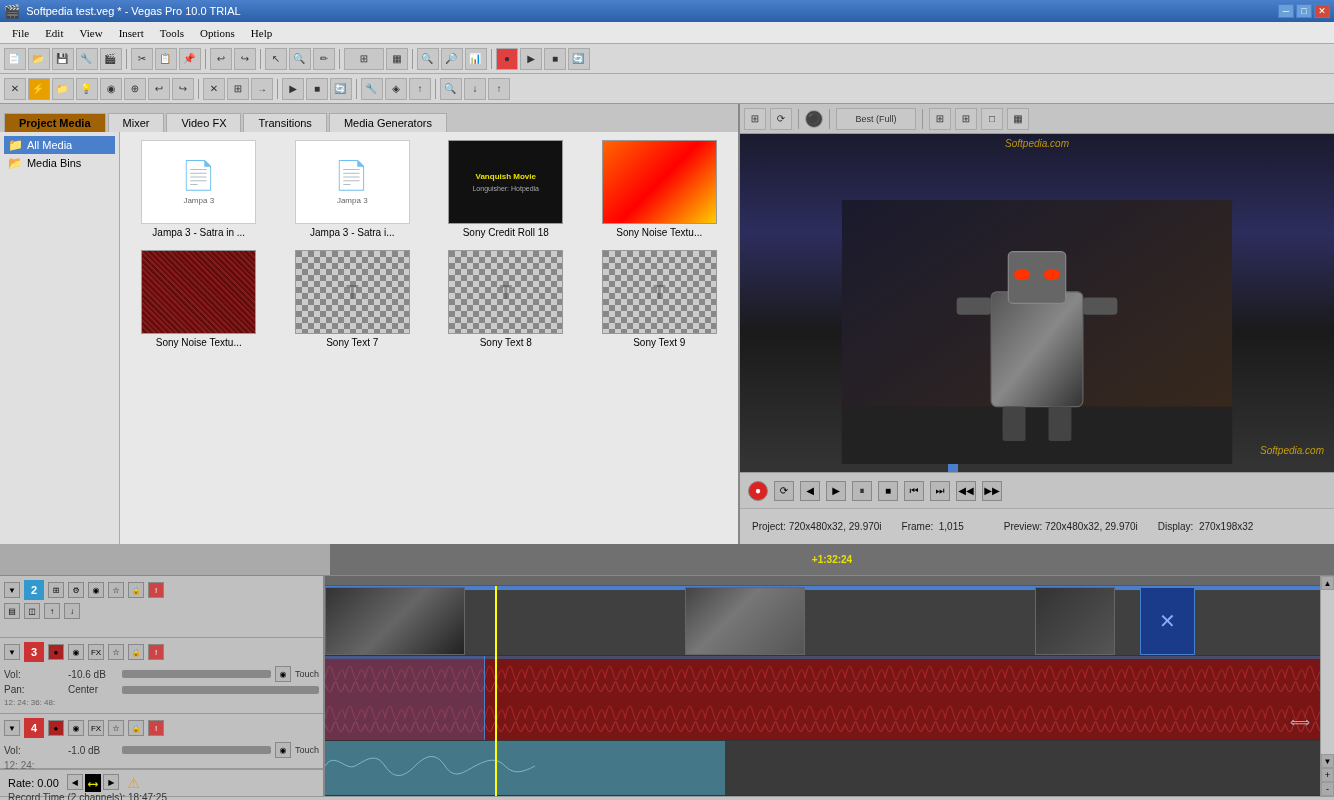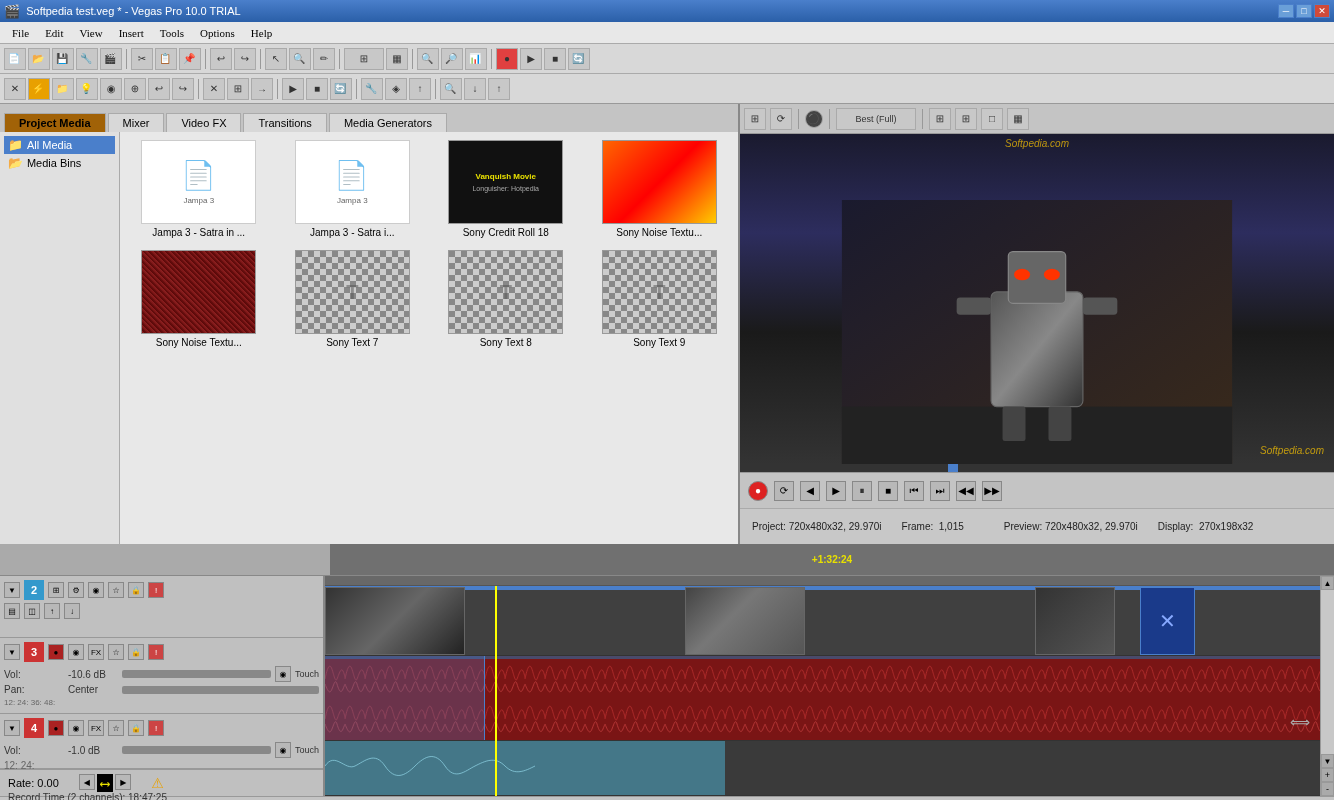--- a/index.html
+++ b/index.html
@@ -648,21 +648,21 @@
             <span class="vol-label" style="min-width:50px;">-1.0 dB</span>
             <div class="track-slider" style="width:30px;"></div>
             <div class="track-mini-btn">◉</div>
             <span style="font-size:9px; color:#333;">Touch</span>
           </div>
           <div style="font-size:10px; color:#666; margin-top:2px;">
             <span>12: 24:</span>
           </div>
         </div>
 
-        <div style="padding:4px 8px; background:#c0c0c0; border-top:1px solid #999; display:flex; align-items:center; gap:20px;">
+        <div style="padding:4px 8px; background:#c0c0c0; border-top:1px solid #999; display:flex; align-items:center; gap:8px;">
           <span>Rate: 0.00</span>
           <div style="display:flex; gap:2px;">
             <div class="track-mini-btn">◀</div>
             <div style="font-size:14px; color:#e8e000; background:#000; padding:1px 4px; font-family:monospace;">⟷</div>
             <div class="track-mini-btn">▶</div>
           </div>
           <div style="font-size:14px; color:#e8a000;">⚠</div>
         </div>
       </div>
 

